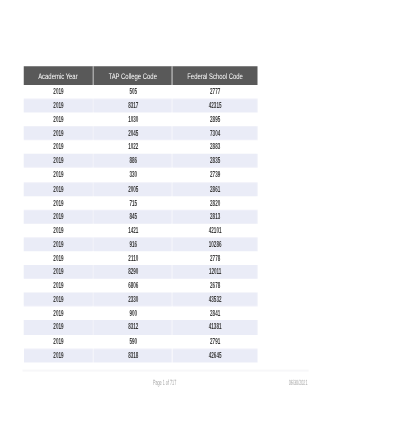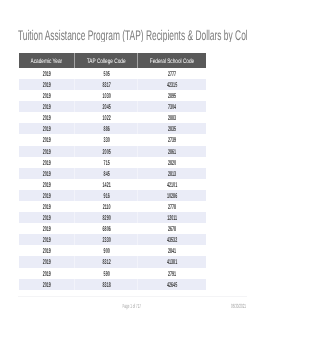--- a/index.html
+++ b/index.html
@@ -32,21 +32,20 @@
   .footer{position:absolute;left:0;top:302px;width:264px;height:11px;font-size:6px;line-height:11px;color:#a6a6a6;}
   .footer .nw{transform:scaleX(0.50);}
   .pg{position:absolute;left:0;top:0;width:264px;text-align:center;}
   .dt{position:absolute;right:18px;top:0;}
   .dt .nw{transform-origin:100% 50%;}
 </style>
 </head>
 <body>
 
 <div class="page">
-  <div class="title"><span class="nw">Tuition Assistance Program (TAP) Recipients &amp; Dollars by Col</span></div>
   <table class="tbl">
     <colgroup>
         <col class="c1">
         <col class="c2">
         <col class="c3">
       </colgroup>
     <thead>
         <tr>
           <th><span class="nw">Academic Year</span></th>
           <th><span class="nw">TAP College Code</span></th>

